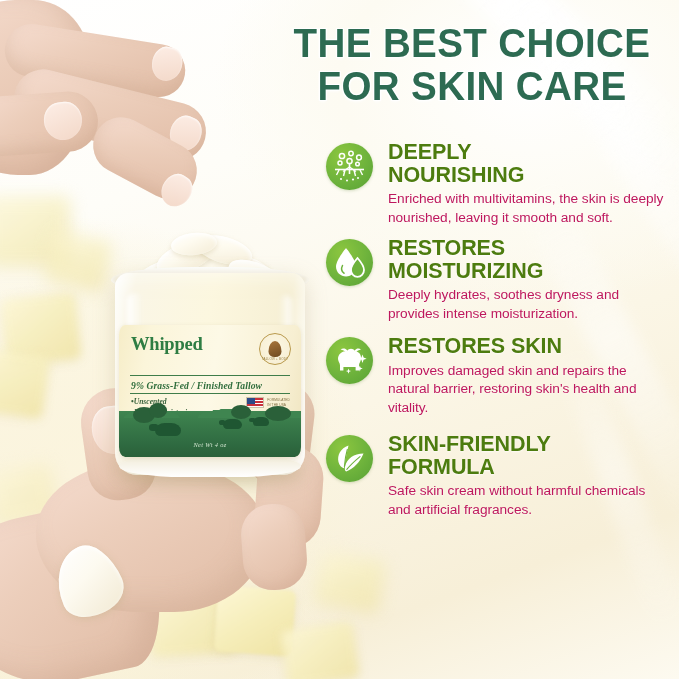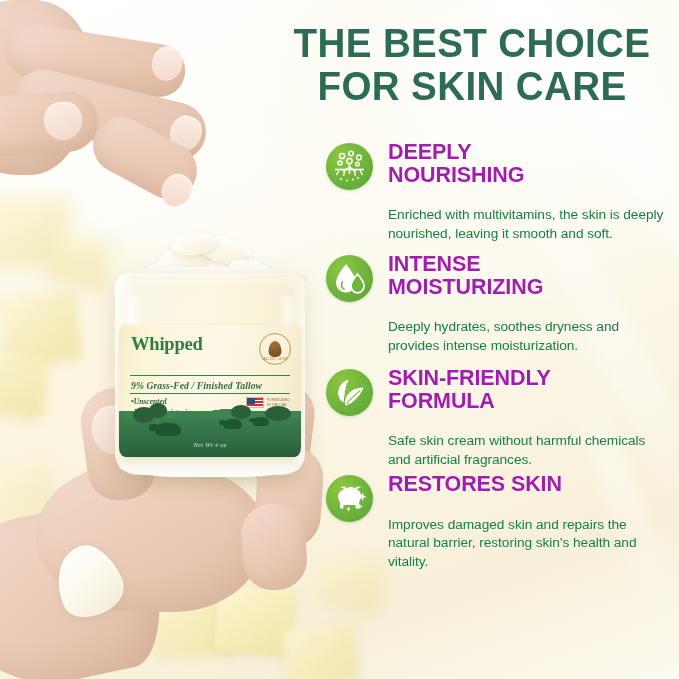--- a/index.html
+++ b/index.html
@@ -201,26 +201,26 @@
 
   #features { position:absolute; left:326px; top:141px; width:340px; }
   .feature { position:relative; padding-left:62px; margin-bottom:4px; }
   .f-icon {
     position:absolute; left:0; top:2px; width:47px; height:47px; border-radius:50%;
     background:radial-gradient(circle at 34% 28%, #8cc63f 0%, #6eb33c 55%, #58a134 100%);
     box-shadow:0 1px 3px rgba(90,130,50,.25);
   }
   .f-icon svg { position:absolute; inset:0; width:47px; height:47px; }
   .f-head {
-    color:#a21caf; font-weight:bold; font-size:21.5px; line-height:22.5px;
+    color:#4d7c0f; font-weight:bold; font-size:21.5px; line-height:22.5px;
     letter-spacing:-.1px; white-space:pre-line;
     text-shadow:0 1px 2px rgba(255,255,255,.75);
   }
   .f-body {
-    margin-top:20px; color:#15803d; font-size:13.7px; line-height:18.5px;
+    margin-top:4px; color:#be185d; font-size:13.7px; line-height:18.5px;
     letter-spacing:-.05px;
     text-shadow:0 1px 2px rgba(255,255,255,.7);
   }
   .fx1 { margin-bottom:10px; }
   .fx2 { margin-bottom:12px; }
   .fx3 { margin-bottom:16px; }
 </style>
 </head>
 <body>
 
@@ -379,23 +379,42 @@
     </div>
 
     <div class="feature fx2">
       <div class="f-icon">
         <svg viewBox="0 0 47 47" aria-hidden="true">
           <path d="M20 9 C20 9 10 21 10 27.5 C10 33.3 14.5 37.5 20 37.5 C25.5 37.5 30 33.3 30 27.5 C30 21 20 9 20 9 Z" fill="#ffffff"></path>
           <path d="M31.5 19 C31.5 19 25 26.5 25 31 C25 35 28 37.8 31.5 37.8 C35 37.8 38 35 38 31 C38 26.5 31.5 19 31.5 19 Z" fill="#6eb33c" stroke="#ffffff" stroke-width="1.8"></path>
           <path d="M16.5 26.5 C15 29.5 15.8 32.6 18 34.2" fill="none" stroke="#6eb33c" stroke-width="1.5" stroke-linecap="round"></path>
         </svg>
       </div>
-      <div class="f-head">INTENSE
+      <div class="f-head">RESTORES
 MOISTURIZING</div>
       <div class="f-body">Deeply hydrates, soothes dryness and provides intense moisturization.</div>
+    </div>
+
+    <div class="feature fx3">
+      <div class="f-icon">
+        <svg viewBox="0 0 47 47" aria-hidden="true">
+          <g fill="#ffffff">
+            <path d="M12 22 C12 17 16 14 21 14 C23 11 27 11 29 14 C33 14.6 35.5 17.6 35 22
+                     C34.6 25 33 26 33 28.4 L33 33.5 L29.6 33.5 L29.6 30 L17.4 30 L17.4 33.5 L14 33.5 L14 28.4
+                     C14 26 12.4 25 12 22 Z"></path>
+            <path d="M21.5 13.6 C19.5 11.2 16.5 11 14.6 12.6 C16.8 13.2 18.6 14 20 15.2 Z"></path>
+            <path d="M28.5 13.6 C30.5 11.2 33.2 11 35 12.6 C32.8 13.2 31 14 29.8 15.2 Z"></path>
+            <path d="M36.5 17.5 L37.6 20.6 L40.6 21.7 L37.6 22.8 L36.5 25.9 L35.4 22.8 L32.4 21.7 L35.4 20.6 Z"></path>
+            <path d="M33.8 28.5 L34.6 30.7 L36.8 31.5 L34.6 32.3 L33.8 34.5 L33 32.3 L30.8 31.5 L33 30.7 Z"></path>
+            <path d="M22.5 31.5 L23.2 33.4 L25.1 34.1 L23.2 34.8 L22.5 36.7 L21.8 34.8 L19.9 34.1 L21.8 33.4 Z"></path>
+          </g>
+        </svg>
+      </div>
+      <div class="f-head">RESTORES SKIN</div>
+      <div class="f-body">Improves damaged skin and repairs the natural barrier, restoring skin's health and vitality.</div>
     </div>
 
     <div class="feature">
       <div class="f-icon">
         <svg viewBox="0 0 47 47" aria-hidden="true">
           <g fill="#ffffff">
             <path d="M22.5 10.5 C14.5 13.5 11 20 12.5 27 C13.2 30.4 15.6 32.6 18 33.2
                      C19.4 25.6 20.6 18.6 22.5 10.5 Z"></path>
             <path d="M37.5 18.5 C28 18.5 20.8 23.6 19 31.8 C18.4 34.4 19.2 36 20.2 36.6
                      C27.6 33.6 33.8 27.6 37.5 18.5 Z"></path>
@@ -404,33 +423,14 @@
             <path d="M21.3 14.5 C19.6 20.4 18.8 26 18.4 31.6"></path>
             <path d="M34 21.6 C29.2 25.6 24.6 29.6 20.8 34.4"></path>
           </g>
         </svg>
       </div>
       <div class="f-head">SKIN-FRIENDLY
 FORMULA</div>
       <div class="f-body">Safe skin cream without harmful chemicals and artificial fragrances.</div>
     </div>
 
-    <div class="feature fx3">
-      <div class="f-icon">
-        <svg viewBox="0 0 47 47" aria-hidden="true">
-          <g fill="#ffffff">
-            <path d="M12 22 C12 17 16 14 21 14 C23 11 27 11 29 14 C33 14.6 35.5 17.6 35 22
-                     C34.6 25 33 26 33 28.4 L33 33.5 L29.6 33.5 L29.6 30 L17.4 30 L17.4 33.5 L14 33.5 L14 28.4
-                     C14 26 12.4 25 12 22 Z"></path>
-            <path d="M21.5 13.6 C19.5 11.2 16.5 11 14.6 12.6 C16.8 13.2 18.6 14 20 15.2 Z"></path>
-            <path d="M28.5 13.6 C30.5 11.2 33.2 11 35 12.6 C32.8 13.2 31 14 29.8 15.2 Z"></path>
-            <path d="M36.5 17.5 L37.6 20.6 L40.6 21.7 L37.6 22.8 L36.5 25.9 L35.4 22.8 L32.4 21.7 L35.4 20.6 Z"></path>
-            <path d="M33.8 28.5 L34.6 30.7 L36.8 31.5 L34.6 32.3 L33.8 34.5 L33 32.3 L30.8 31.5 L33 30.7 Z"></path>
-            <path d="M22.5 31.5 L23.2 33.4 L25.1 34.1 L23.2 34.8 L22.5 36.7 L21.8 34.8 L19.9 34.1 L21.8 33.4 Z"></path>
-          </g>
-        </svg>
-      </div>
-      <div class="f-head">RESTORES SKIN</div>
-      <div class="f-body">Improves damaged skin and repairs the natural barrier, restoring skin's health and vitality.</div>
-    </div>
-
   </div>
 </div>
 
 </body></html>

